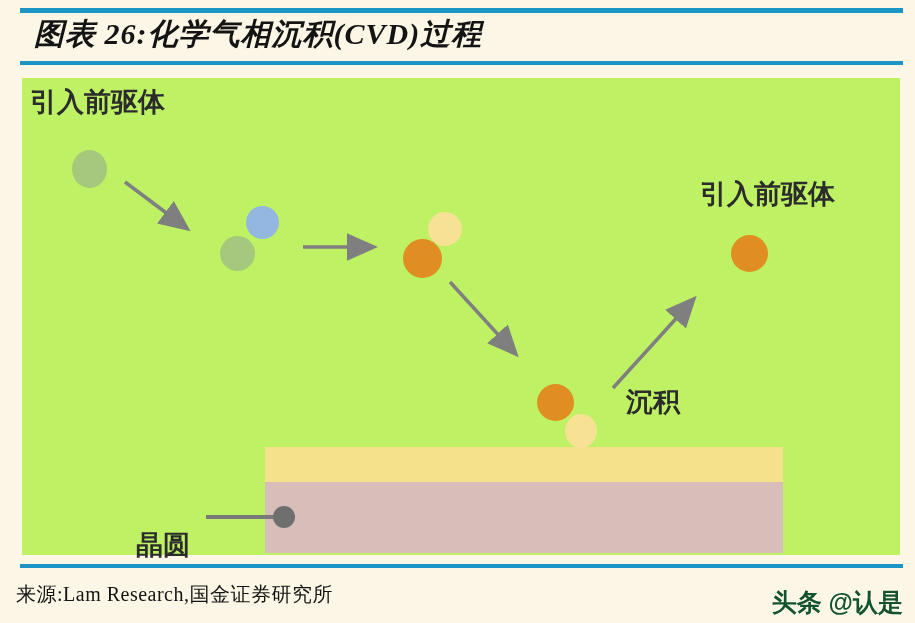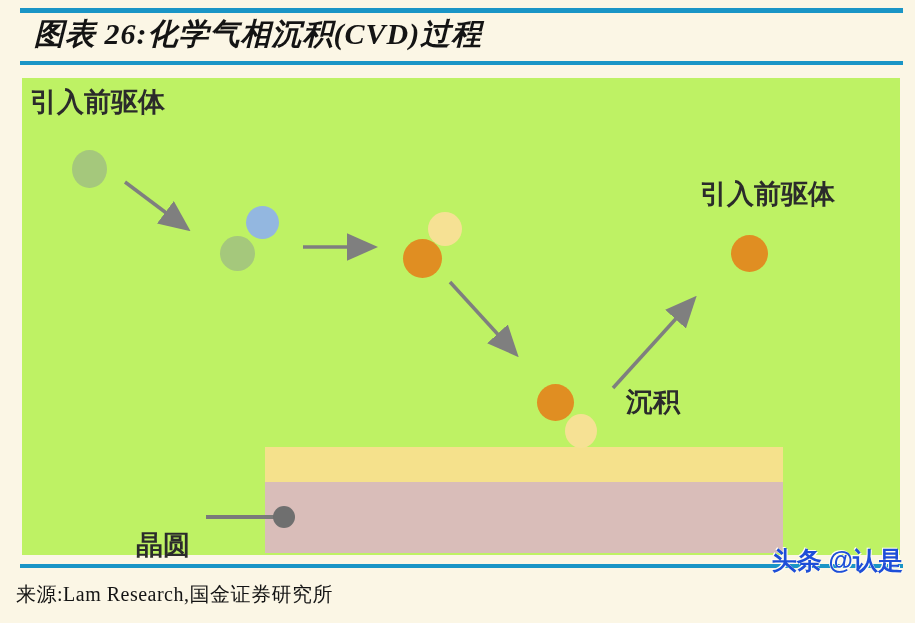--- a/index.html
+++ b/index.html
@@ -71,23 +71,23 @@
   .arrows-svg { position: absolute; left: 0; top: 0; width: 878px; height: 477px; }
 
   .source-line {
     left: 16px; top: 581px;
     font-family: "Liberation Serif", serif;
     font-size: 20px; color: #141414;
     letter-spacing: 0.5px;
     white-space: nowrap;
   }
   .watermark {
-    right: 12px; top: 544px;
+    right: 12px; top: 586px;
     font-weight: bold;
-    font-size: 25px; color: #1d4ed8;
+    font-size: 25px; color: #14532d;
     text-shadow: 1px 1px 0 #fffdf2, -1px -1px 0 #fffdf2;
     white-space: nowrap;
   }
 </style>
 </head>
 <body>
 
 <div class="abs rule rule-top"></div>
 
 <div class="abs page-title">图表 26:化学气相沉积(CVD)过程</div>

